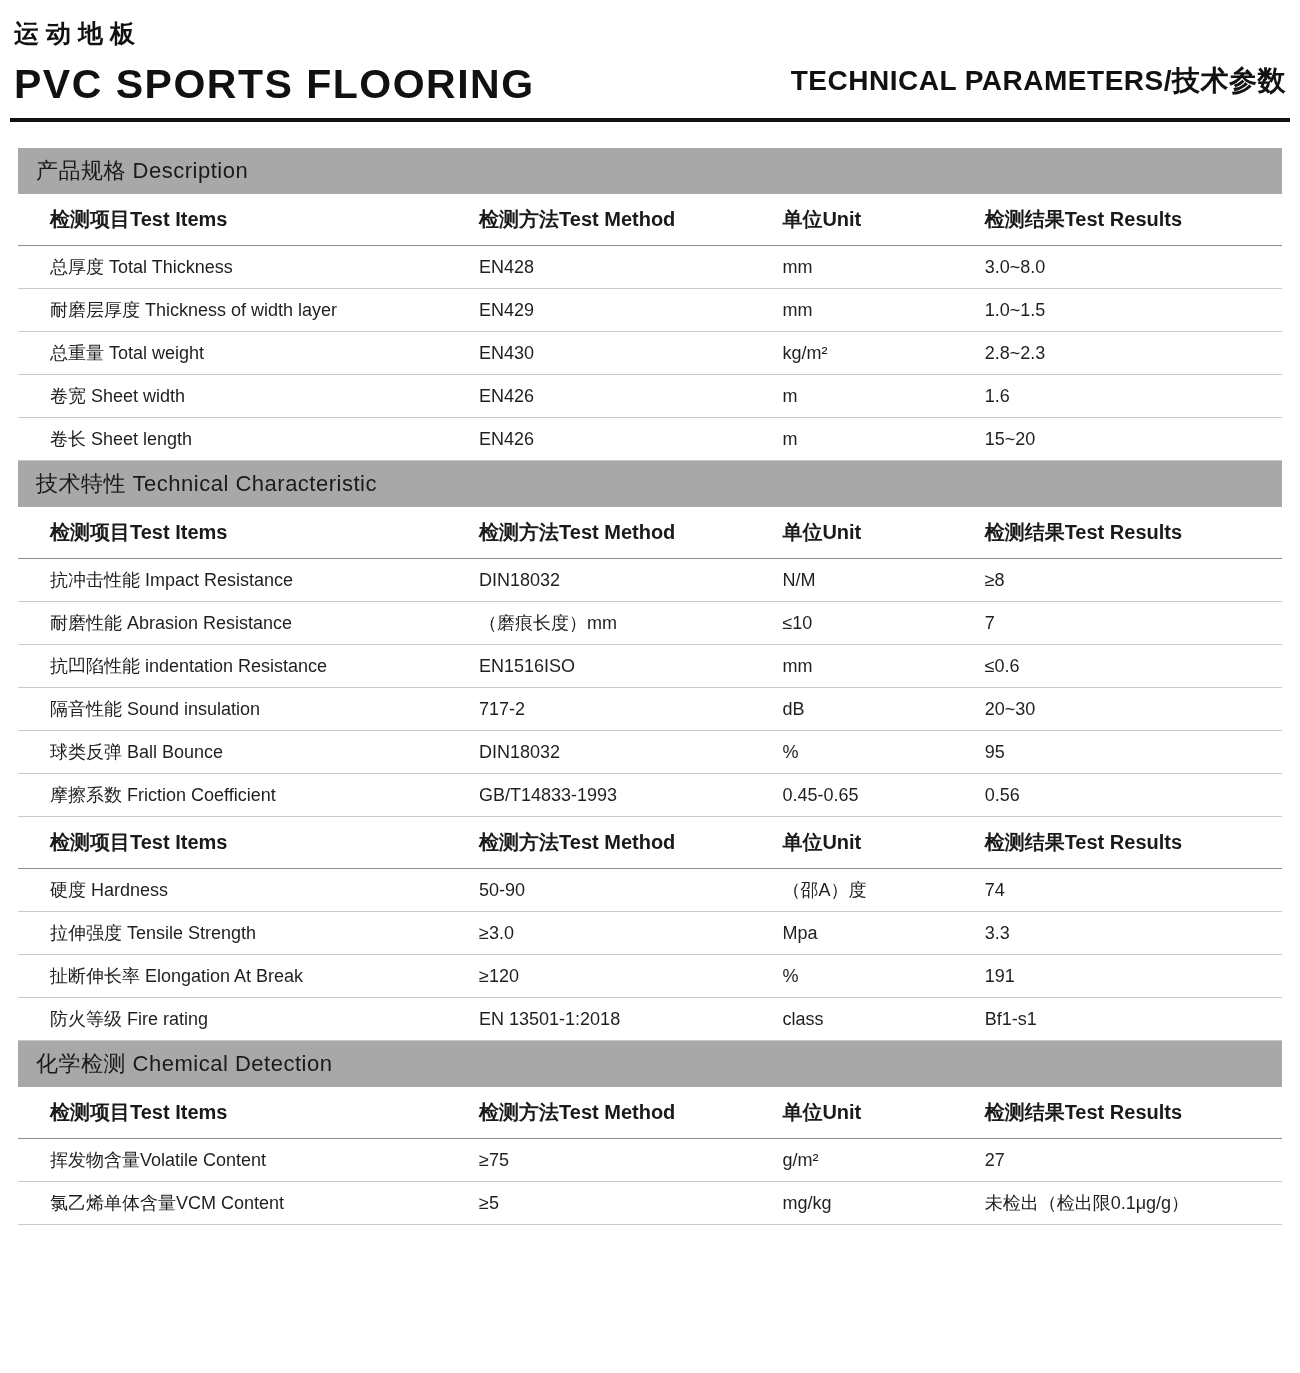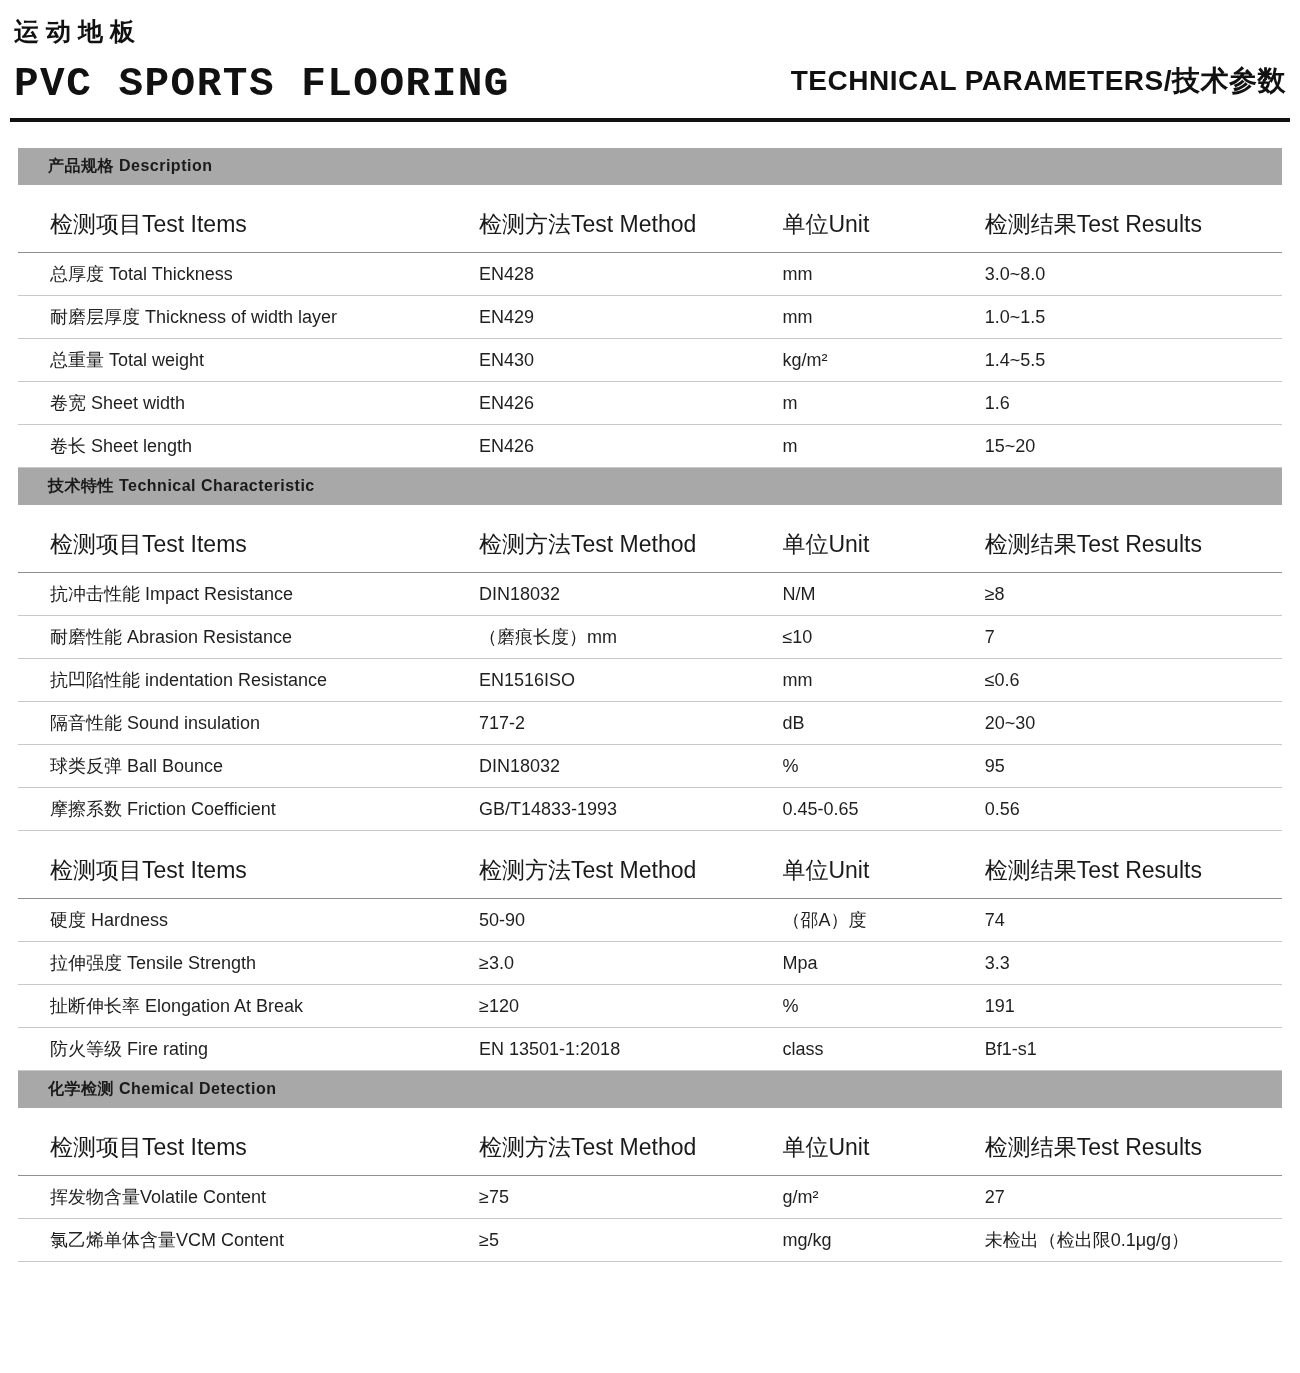--- a/index.html
+++ b/index.html
@@ -27,21 +27,20 @@
     display: flex;
     align-items: flex-end;
     justify-content: space-between;
     padding: 18px 14px 6px 14px;
     box-sizing: border-box;
   }
   .header-left {
     display: flex;
     flex-direction: column;
     justify-content: flex-end;
-    font-family: Liberation Mono, monospace;
   }
   .title-cn {
     font-size: 25px;
     letter-spacing: 7px;
     font-weight: 700;
     color: #111;
     line-height: 1.25;
     margin-bottom: 2px;
   }
   .title-en {
@@ -71,47 +70,47 @@
     padding: 26px 18px 0 18px;
     box-sizing: border-box;
   }
 
   .section {
     margin-bottom: 0;
   }
   .section-title {
     background: #a8a8a8;
     color: #1a1a1a;
-    font-size: 16px;
-    font-weight: 700;
-    padding: 8px 30px;
+    font-size: 22px;
+    font-weight: 400;
+    padding: 8px 18px;
     box-sizing: border-box;
     letter-spacing: 0.5px;
   }
 
   table {
     width: 100%;
     border-collapse: collapse;
     table-layout: fixed;
   }
   col.c1 { width: 36%; }
   col.c2 { width: 24%; }
   col.c3 { width: 16%; }
   col.c4 { width: 24%; }
 
   th, td {
     text-align: left;
     vertical-align: middle;
     padding: 9px 4px 9px 4px;
   }
   thead th {
-    font-size: 23px;
-    font-weight: 400;
+    font-size: 20px;
+    font-weight: 700;
     color: #1a1a1a;
-    padding-top: 24px;
+    padding-top: 12px;
     padding-bottom: 12px;
     border-bottom: 1px solid #8f8f8f;
   }
   tbody td {
     font-size: 18px;
     font-weight: 400;
     color: #1f1f1f;
     border-bottom: 1px solid #c9c9c9;
   }
   tbody tr:last-child td {
@@ -165,21 +164,21 @@
           <tr>
             <td class="col1">耐磨层厚度  Thickness of width layer</td>
             <td class="col2">EN429</td>
             <td class="col3">mm</td>
             <td class="col4">1.0~1.5</td>
           </tr>
           <tr>
             <td class="col1">总重量  Total weight</td>
             <td class="col2">EN430</td>
             <td class="col3">kg/m²</td>
-            <td class="col4">1.4~5.5</td>
+            <td class="col4">2.8~2.3</td>
           </tr>
           <tr>
             <td class="col1">卷宽  Sheet width</td>
             <td class="col2">EN426</td>
             <td class="col3">m</td>
             <td class="col4">1.6</td>
           </tr>
           <tr>
             <td class="col1">卷长  Sheet length</td>
             <td class="col2">EN426</td>

